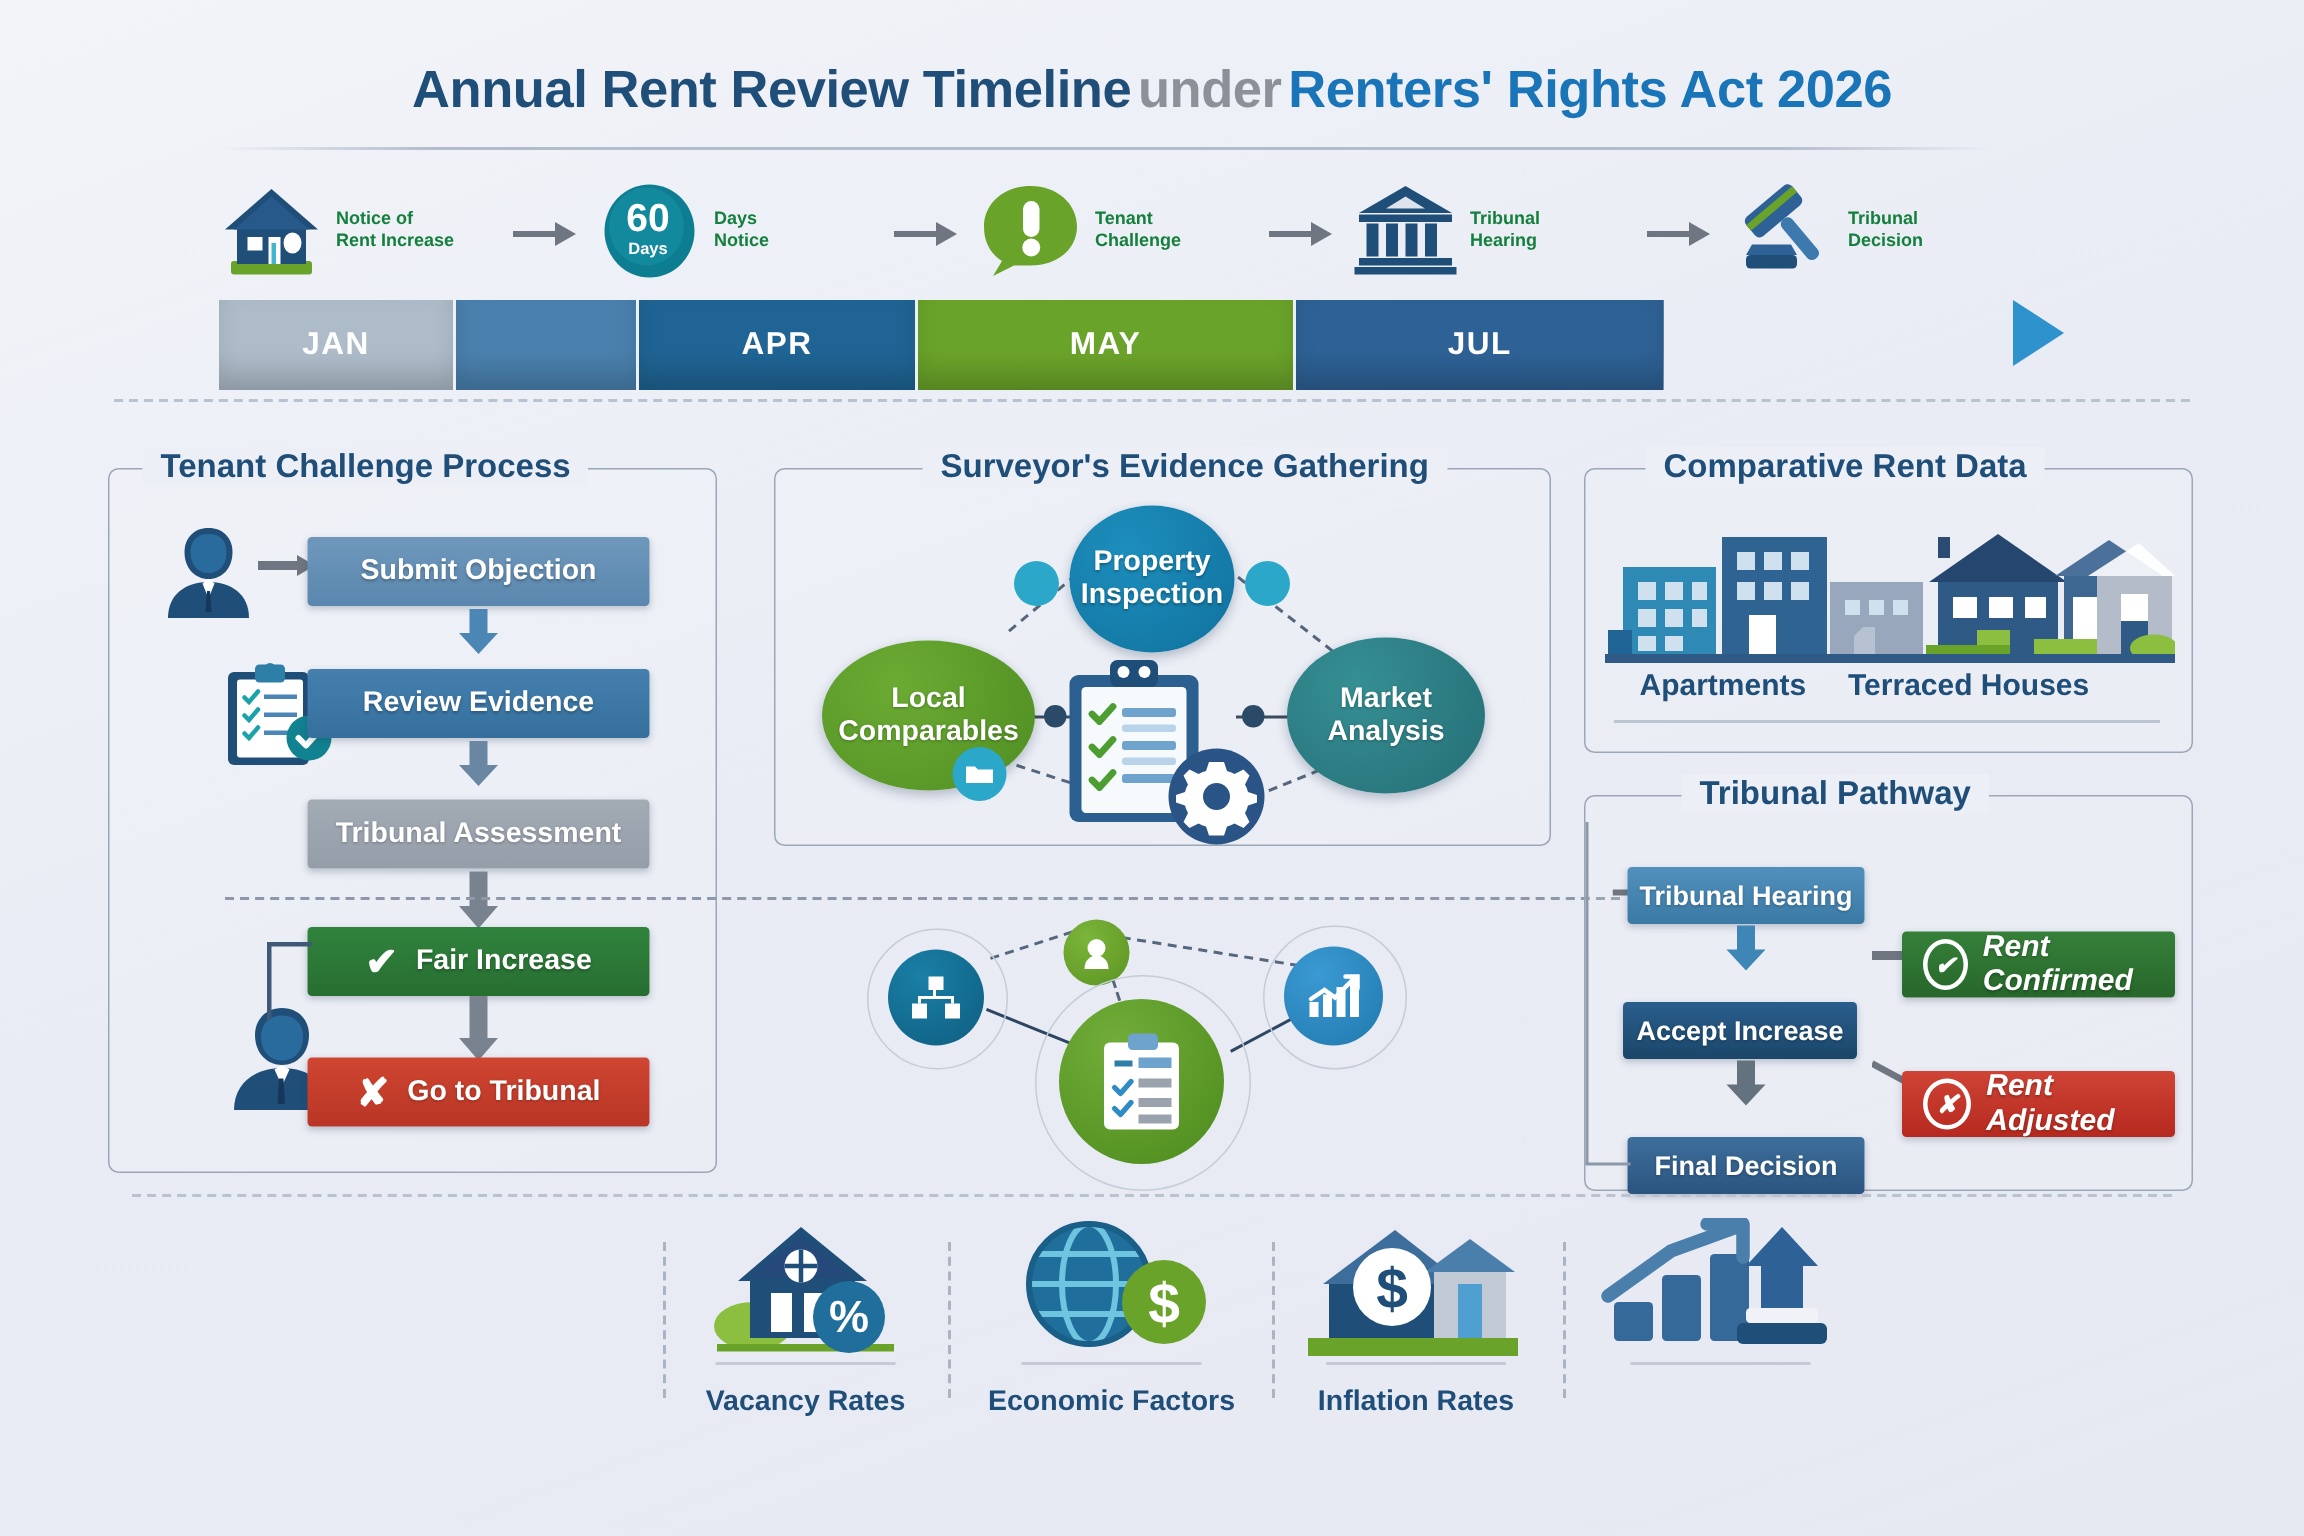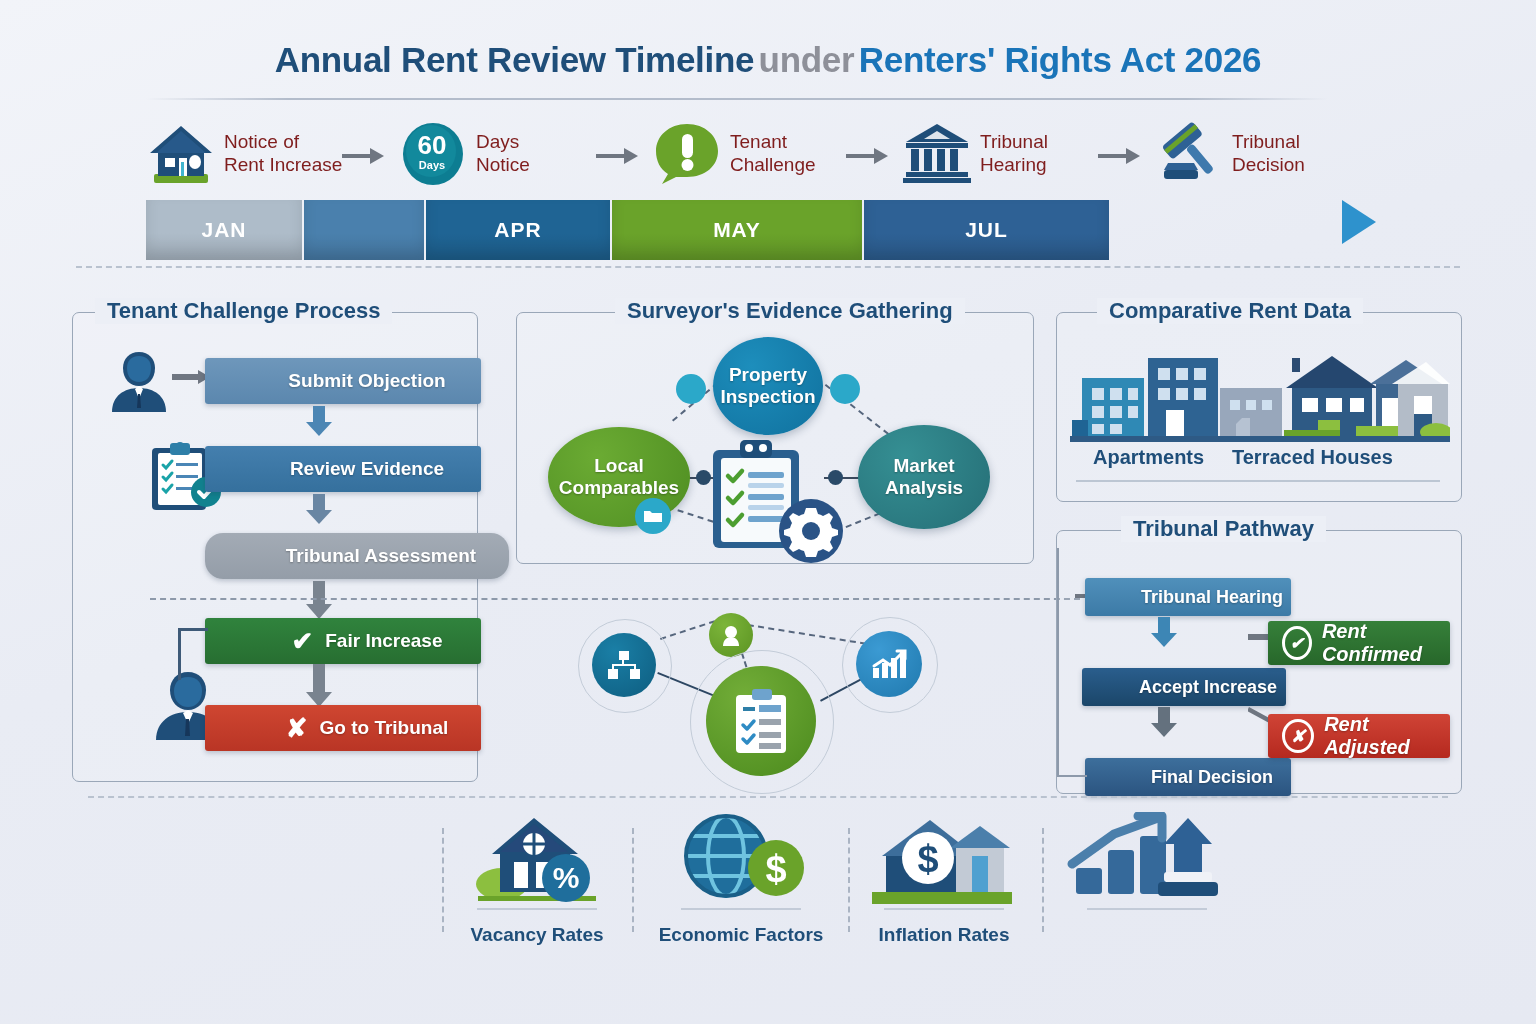--- a/index.html
+++ b/index.html
@@ -20,21 +20,21 @@
   .t-mid{color:#8e9099;font-size:29px;font-weight:bold;}
   .t-accent{color:#1a74b8;}
   #title-rule{position:absolute;left:146px;top:98px;width:1182px;height:2px;
     background:linear-gradient(90deg,rgba(150,160,180,0),#b3bccb 12%,#b3bccb 88%,rgba(150,160,180,0));}
 
   
   #timeline{position:absolute;left:146px;top:112px;width:1230px;height:140px;}
   .tl-steps{position:absolute;left:0;top:0;width:1230px;height:82px;}
   .tl-step{position:absolute;display:flex;align-items:center;gap:8px;height:82px;}
   .tl-ic{width:70px;height:66px;position:relative;flex:none;}
-  .tl-lab{color:#7f1d1d;font-size:19px;font-weight:normal;line-height:1.22;white-space:pre-line;}
+  .tl-lab{color:#15803d;font-size:12px;font-weight:bold;line-height:1.22;white-space:pre-line;}
   .tl-arrow{position:absolute;top:38px;width:44px;height:12px;}
   .tl-arrow::before{content:"";position:absolute;left:0;top:4px;width:30px;height:4px;background:#6f7681;}
   .tl-arrow::after{content:"";position:absolute;left:28px;top:-2px;border-left:14px solid #6f7681;border-top:8px solid transparent;border-bottom:8px solid transparent;}
 
   .tl-bar{position:absolute;left:0;top:88px;height:44px;width:1230px;}
   .tl-seg{position:absolute;top:0;height:60px;display:flex;align-items:center;justify-content:center;
     color:#ffffff;font-weight:bold;font-size:21px;letter-spacing:1px;
     box-shadow:inset 0 -8px 14px rgba(0,0,0,.10);}
   .tl-seg.blank{color:transparent;}
   #tl-tip{position:absolute;top:0;height:44px;width:34px;}
@@ -44,21 +44,21 @@
   .hdash{position:absolute;height:0;border-top:2px dashed #b9c2cf;}
 
   
   .panel{position:absolute;border:1.5px solid #9aa7b8;border-radius:7px;background:rgba(255,255,255,.12);}
   .panel-title{position:absolute;top:-15px;left:22px;background:#eceff6;padding:0 12px;
     color:#1f4e79;font-size:22px;font-weight:bold;white-space:nowrap;}
 
   
   .fbox{position:absolute;display:flex;align-items:center;justify-content:center;gap:12px;
     color:#fff;font-weight:bold;border-radius:3px;
-    box-shadow:0 2px 5px rgba(35,55,85,.25);font-size:19px;padding-left:48px;}
+    box-shadow:0 2px 5px rgba(35,55,85,.25);font-size:19px;}
   .fbox .txt{text-shadow:0 1px 2px rgba(0,0,0,.28);}
   .darrow{position:absolute;width:26px;}
   .darrow .shaft{position:absolute;left:7px;top:0;width:12px;}
   .darrow .head{position:absolute;left:0;width:0;height:0;border-left:13px solid transparent;border-right:13px solid transparent;}
 
   
   .cmark{font-size:26px;line-height:1;}
   .circ-ic{display:inline-flex;align-items:center;justify-content:center;
     width:28px;height:28px;border:3px solid #fff;border-radius:50%;font-size:17px;font-weight:bold;}
 
@@ -248,21 +248,21 @@
   </div>
 
   <div class="fbox" style="left:205px;top:446px;width:228px;height:46px;background:linear-gradient(180deg,#447fae,#35709d);">
     <span class="txt">Review Evidence</span>
   </div>
   <div class="darrow" style="left:306px;top:494px;height:30px;">
     <div class="shaft" style="height:18px;background:#6986a3;"></div>
     <div class="head" style="top:16px;border-top:14px solid #6986a3;"></div>
   </div>
 
-  <div class="fbox" style="left:205px;top:533px;width:256px;height:46px;background:linear-gradient(180deg,#a3abb5,#949da8);border-radius:18px;">
+  <div class="fbox" style="left:205px;top:533px;width:228px;height:46px;background:linear-gradient(180deg,#a3abb5,#949da8);">
     <span class="txt">Tribunal Assessment</span>
   </div>
   <div class="darrow" style="left:306px;top:581px;height:38px;">
     <div class="shaft" style="height:25px;background:#79838f;"></div>
     <div class="head" style="top:23px;border-top:15px solid #79838f;"></div>
   </div>
 
   <div class="fbox" style="left:205px;top:618px;width:228px;height:46px;background:linear-gradient(180deg,#30833d,#276e31);">
     <span class="cmark">✔</span>
     <span class="txt">Fair Increase</span>

